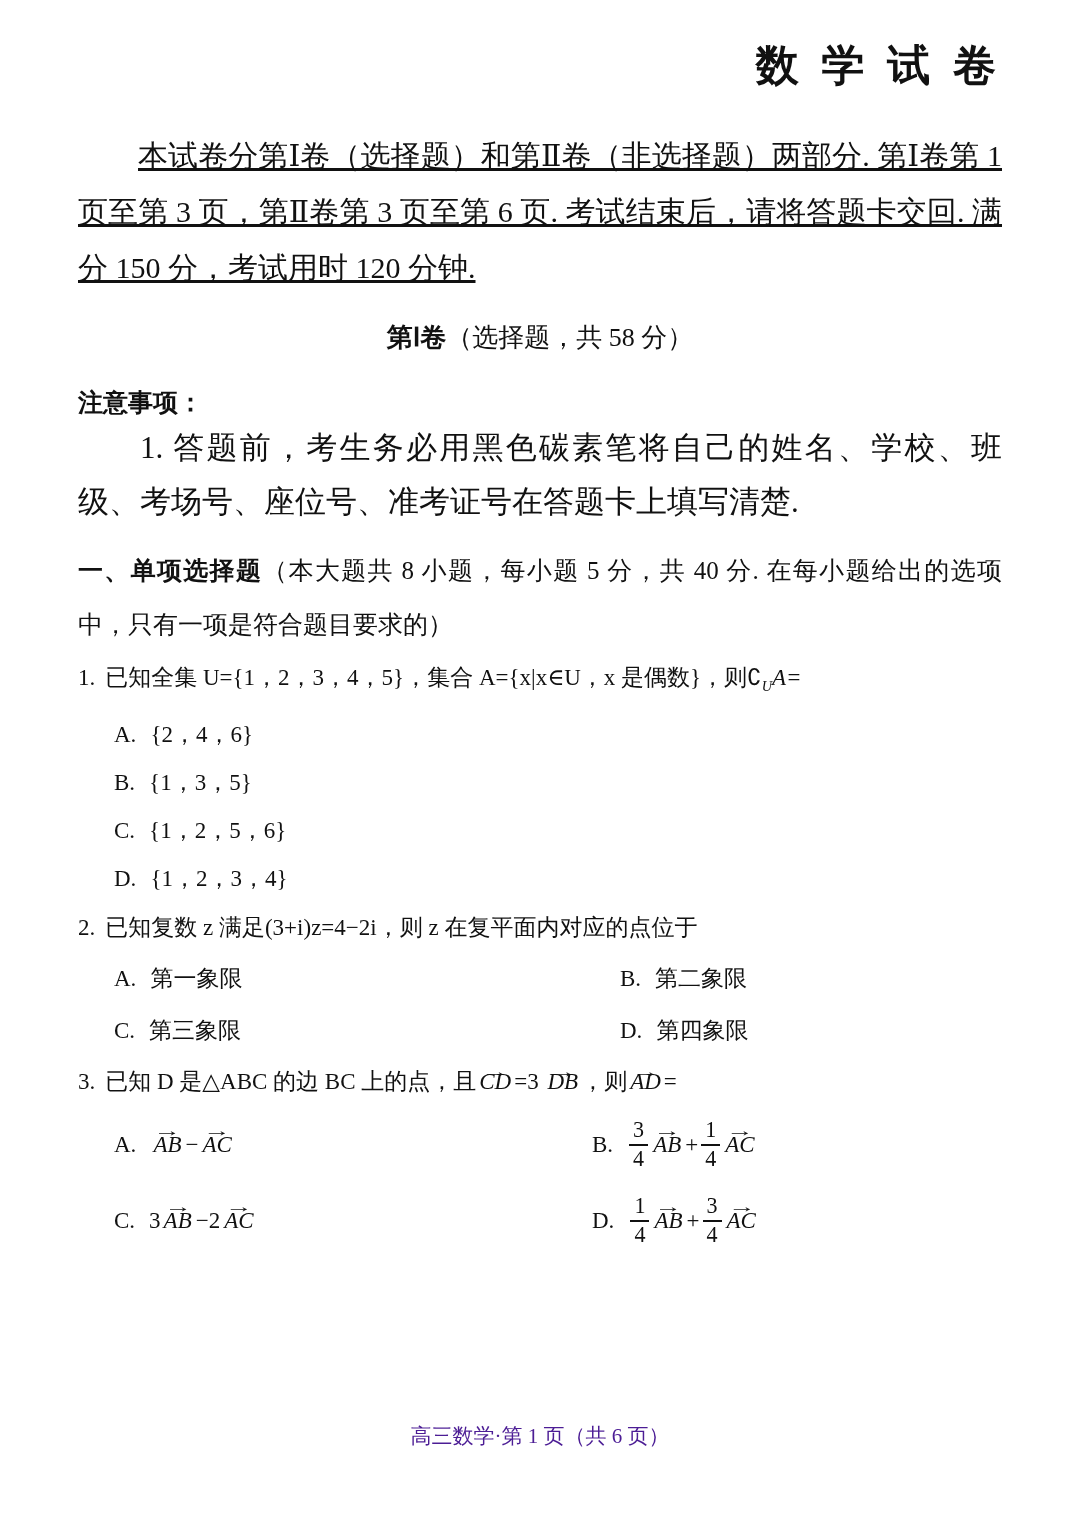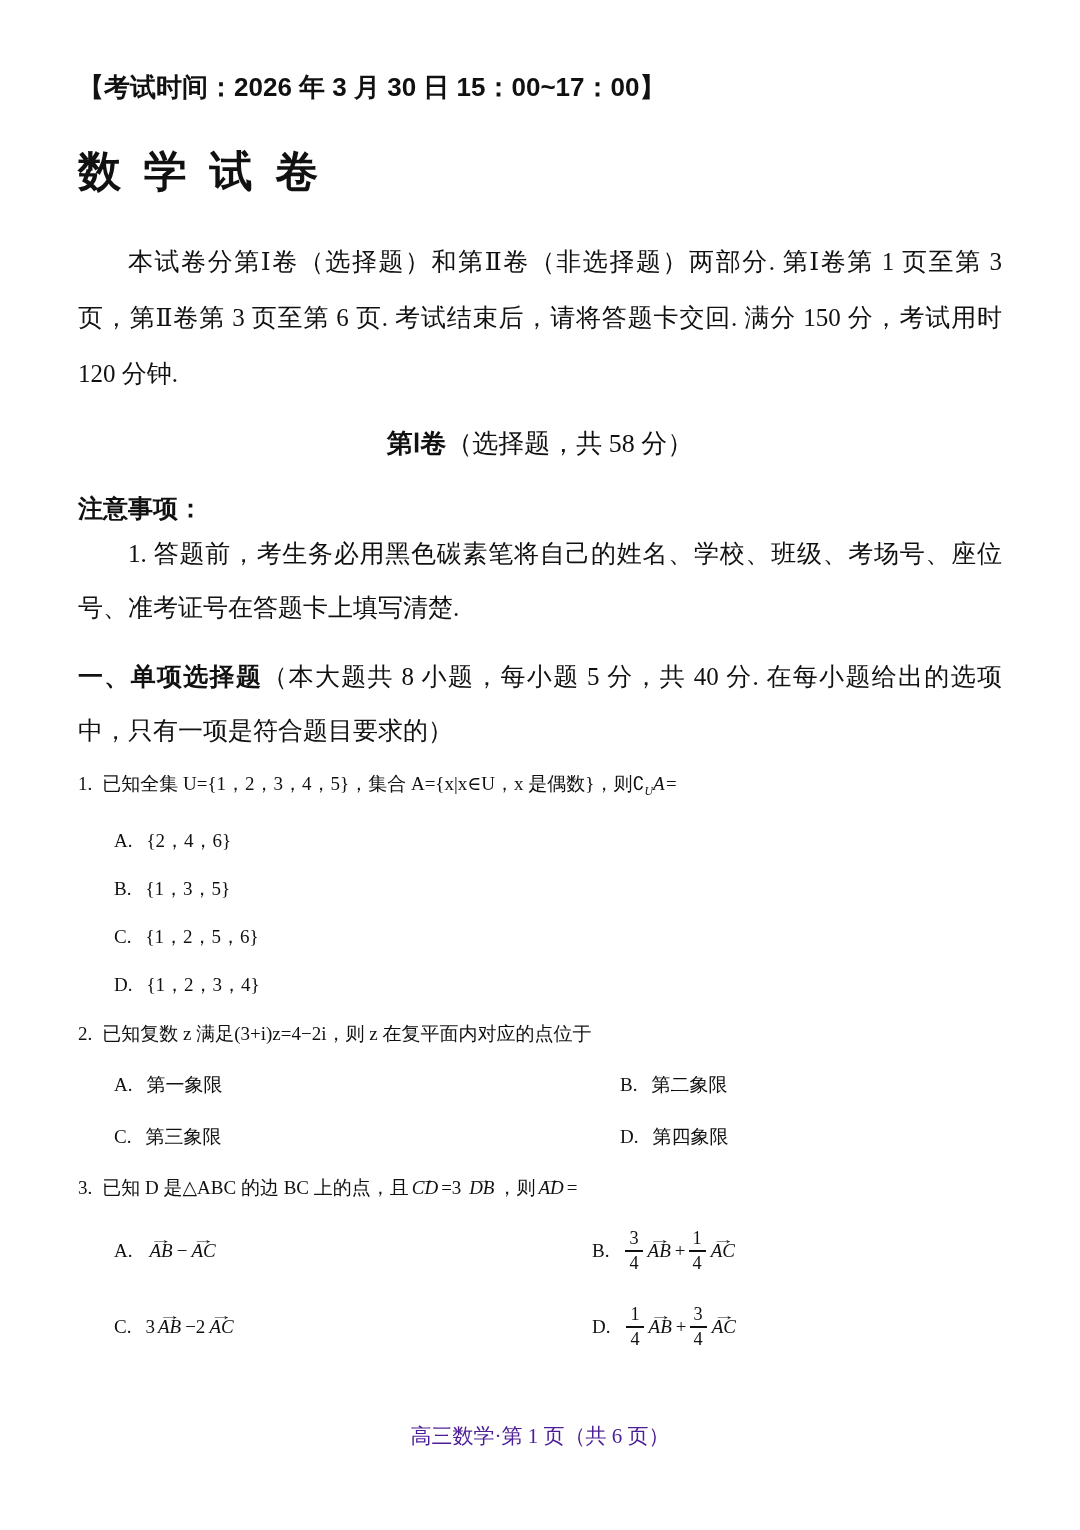--- a/index.html
+++ b/index.html
@@ -14,62 +14,63 @@
 
   .exam-time {
     margin-top:68px;
     font-family:"Liberation Sans","DejaVu Sans",sans-serif;
     font-weight:bold;
     font-size:26px;
     line-height:38px;
   }
   .doc-title {
     margin-top:36px;
-    text-align:left;
+    text-align:right;
     font-weight:bold;
     font-size:43px;
     line-height:60px;
     letter-spacing:6px;
   }
   .intro {
     margin-top:32px;
-    font-size:25px;
+    font-size:30px;
     line-height:56px;
     text-indent:2em;
     text-align:justify;
+    text-decoration:underline;
   }
   .sec1-heading {
     margin-top:22px;
     text-align:center;
     font-size:26px;
     line-height:40px;
   }
   .sec1-heading .bold-part { font-family:Liberation Mono, monospace; font-weight:bold; }
   .notes-heading {
     margin-top:24px;
     font-family:"Liberation Sans","DejaVu Sans",sans-serif;
     font-weight:bold;
     font-size:25px;
     line-height:38px;
   }
   .note {
-    font-size:25px;
+    font-size:31px;
     line-height:54px;
     text-indent:2em;
     text-align:justify;
   }
   .part1-heading {
     margin-top:14px;
     font-size:25px;
     line-height:54px;
     text-align:justify;
   }
   .part1-heading .bold-part { font-family:"Liberation Sans","DejaVu Sans",sans-serif; font-weight:bold;margin-top:20px; }
 
-  .question { font-size:19px; }
+  .question { font-size:23px; }
   .q-stem { line-height:50px; }
   .q-num { display:inline-block; margin-right:10px; }
 
   .q1-opts { padding-left:36px; }
   .q1-opts .opt-line { line-height:48px; }
   .opt-label { display:inline-block; margin-right:14px; }
 
   .opt-row { display:flex; }
   .opt-cell-left  { width:502px; padding-left:36px; }
   .opt-cell-right { flex:1; padding-left:12px; }
@@ -116,21 +117,20 @@
     text-align:center;
     font-size:21px;
     color:#4c1d95;
   }
 </style>
 </head>
 <body>
 
 <div class="page">
 
-  <div class="exam-time">【考试时间：2026 年 3 月 30 日 15：00~17：00】</div>
 
   <h1 class="doc-title">数 学 试 卷</h1>
 
   <p class="intro">本试卷分第Ⅰ卷（选择题）和第Ⅱ卷（非选择题）两部分. 第Ⅰ卷第 1 页至第 3 页，第Ⅱ卷第 3 页至第 6 页. 考试结束后，请将答题卡交回. 满分 150 分，考试用时 120 分钟.</p>
 
   <div class="sec1-heading">
     <span class="bold-part">第Ⅰ卷</span><span>（选择题，共 58 分）</span>
   </div>
 
   <div class="notes-heading">注意事项：</div>

